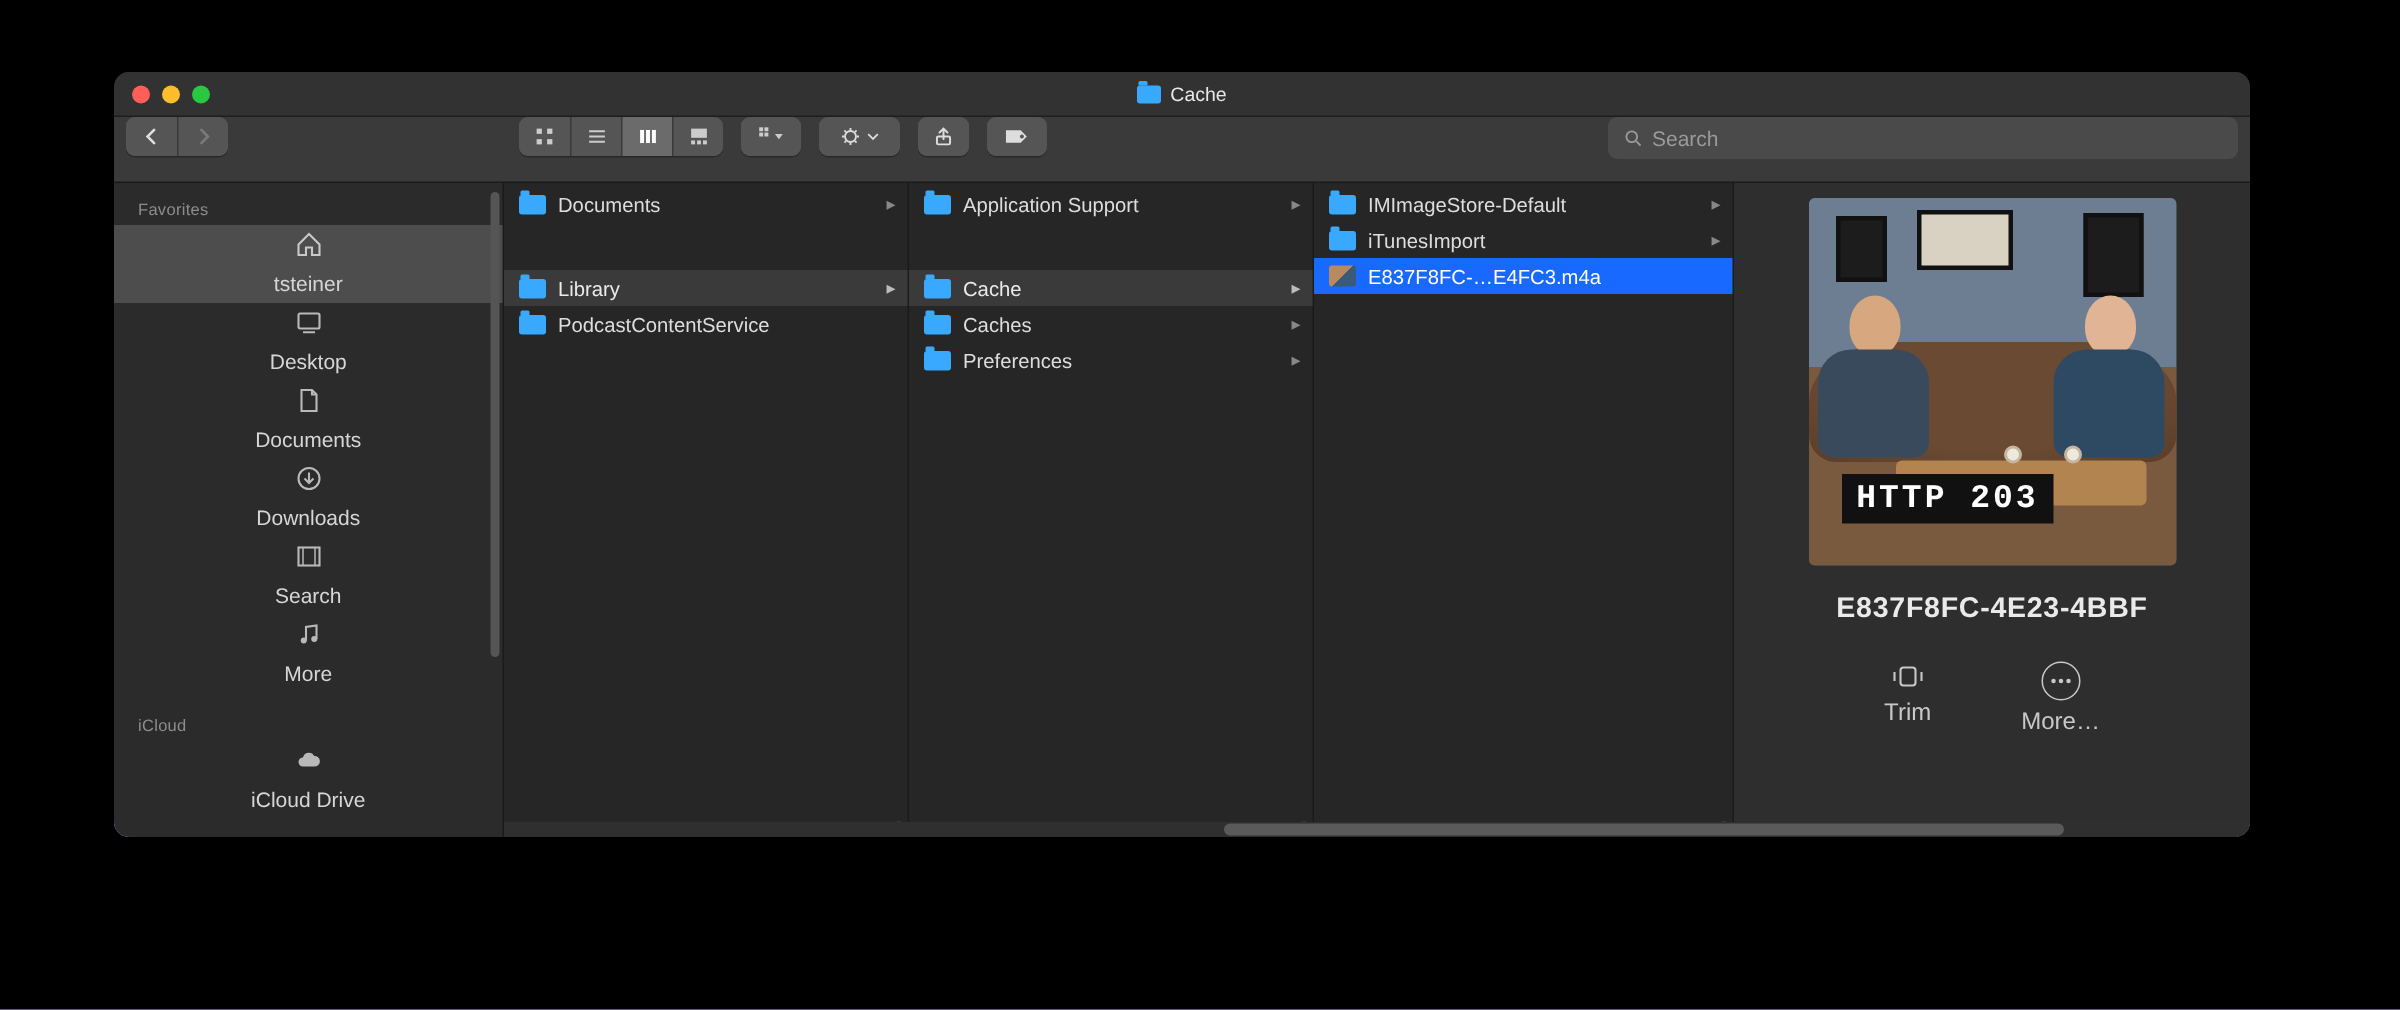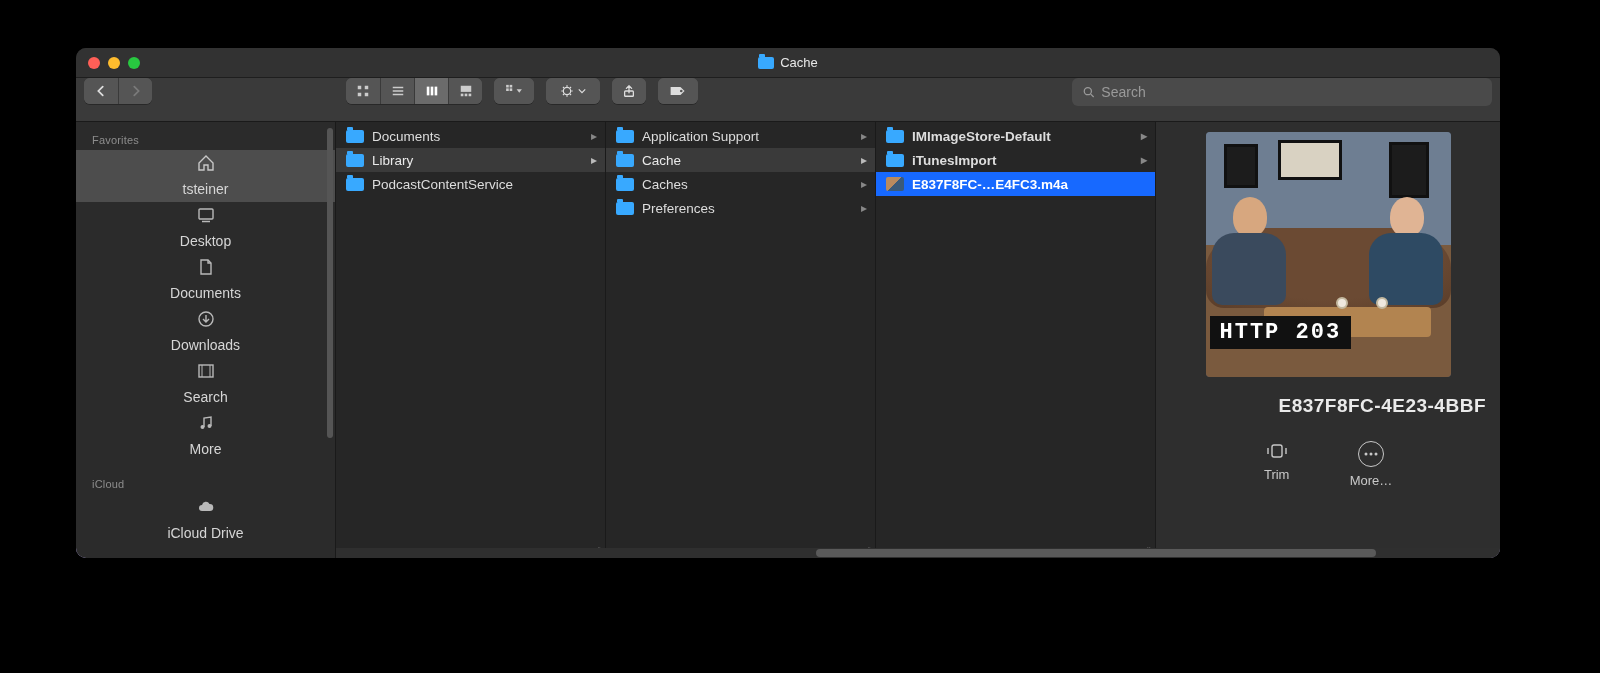--- a/index.html
+++ b/index.html
@@ -105,37 +105,37 @@
   .side-icon{width:18px;height:16px;display:inline-flex;align-items:center;justify-content:center;color:#b9b9b9;}
   .side-icon svg{width:18px;height:18px;}
   
   .columns {
     flex:1; display:flex; min-width:0; position:relative;
   }
   .col {
     width: 270px; background:#262626; border-right:1px solid #1a1a1a;
     position:relative; padding-top:2px;
   }
-  .col.c3 { width: 280px; font-weight: bold; }
+  .col.c3 { width: 280px; }
   .col-hscroll {
     position:absolute; left:0; right:0; bottom:0; height:10px;
     background:#2f2f2f;
   }
   .col-hscroll .thumb {
     position:absolute; top:1px; height:8px; border-radius:4px; background:#5a5a5a;
   }
   .row {
     display:flex; align-items:center; gap:8px; padding:3px 8px 3px 10px;
     color:#ddd; font-size:13.5px; white-space:nowrap;
     position:relative; height:24px;
   }
   .row .chev {
     position:absolute; right:8px; color:#888; font-size:12px;
   }
-  .row.dim { background:#3a3a3a; color:#eaeaea; }
+  .row.dim { background:#3a3a3a; color:#eaeaea;margin-top:32px; }
   .row.dim .chev{color:#bbb;}
   .row.selected { background:#1769ff; color:#fff; }
   .folder-ic {
     width:18px; height:13px; border-radius:2px; background:#38a9ff; position:relative; flex-shrink:0;
   }
   .folder-ic::before{content:"";position:absolute;top:-3px;left:1px;width:6px;height:3px;background:#38a9ff;border-radius:1px 1px 0 0;}
   .file-thumb {
     width:18px;height:14px;flex-shrink:0;border-radius:2px;
     background:linear-gradient(135deg,#b98a5f 0 50%,#3a5a7a 50% 100%);
   }
@@ -162,30 +162,30 @@
     border-radius:60px 60px 18px 18px / 40px 40px 18px 18px;}
   .table{position:absolute;left:58px;right:20px;bottom:40px;height:30px;background:#b28450;border-radius:4px;}
   .cup{position:absolute;bottom:68px;width:12px;height:12px;border-radius:50%;background:#efe8de;border:2px solid #c3b89f;}
   .cup.c1{left:130px;} .cup.c2{left:170px;}
   .person{position:absolute;bottom:60px;width:76px;height:120px;}
   .head{width:34px;height:40px;border-radius:50% 50% 45% 45%;margin:0 auto;}
   .torso{width:74px;height:72px;border-radius:22px 22px 10px 10px;margin-top:-4px;}
   .p1{left:6px;} .p1 .head{background:#d7a77f;} .p1 .torso{background:#3a4a5d;}
   .p2{right:6px;} .p2 .head{background:#e0b494;} .p2 .torso{background:#2e4a63;}
   .badge {
-    position:absolute; left:4px; bottom:28px;
+    position:absolute; left:22px; bottom:28px;
     background:#111; color:#fff; font-family:"Courier New",monospace;
     font-weight:bold; font-size:22px; padding:4px 10px; letter-spacing:2px;
   }
   .preview-name {
     margin-top:18px; color:#eaeaea; font-size:19px; font-weight:600; letter-spacing:.5px;
-    white-space:nowrap; overflow:hidden; text-overflow:clip; width:100%; text-align:right;
+    white-space:nowrap; overflow:hidden; text-overflow:clip; width:100%; text-align:center;
   }
   .preview-actions {
-    display:flex; gap:60px; margin-top:24px; color:#c8c8c8; font-size:13px;justify-content:flex-end;
+    display:flex; gap:60px; margin-top:24px; color:#c8c8c8; font-size:16px;justify-content:flex-end;
   }
   .pact { display:flex; flex-direction:column; align-items:center; gap:6px; }
   .pact .circ{width:26px;height:26px;border:1.6px solid #c8c8c8;border-radius:50%;display:flex;align-items:center;justify-content:center;}
   .resize-handles{position:absolute;bottom:2px;display:flex;gap:1px;color:#555;font-size:9px;}
   .col .resize-handles{right:4px;}
   
   svg { display:block; }
 </style>
 </head>
 <body>

